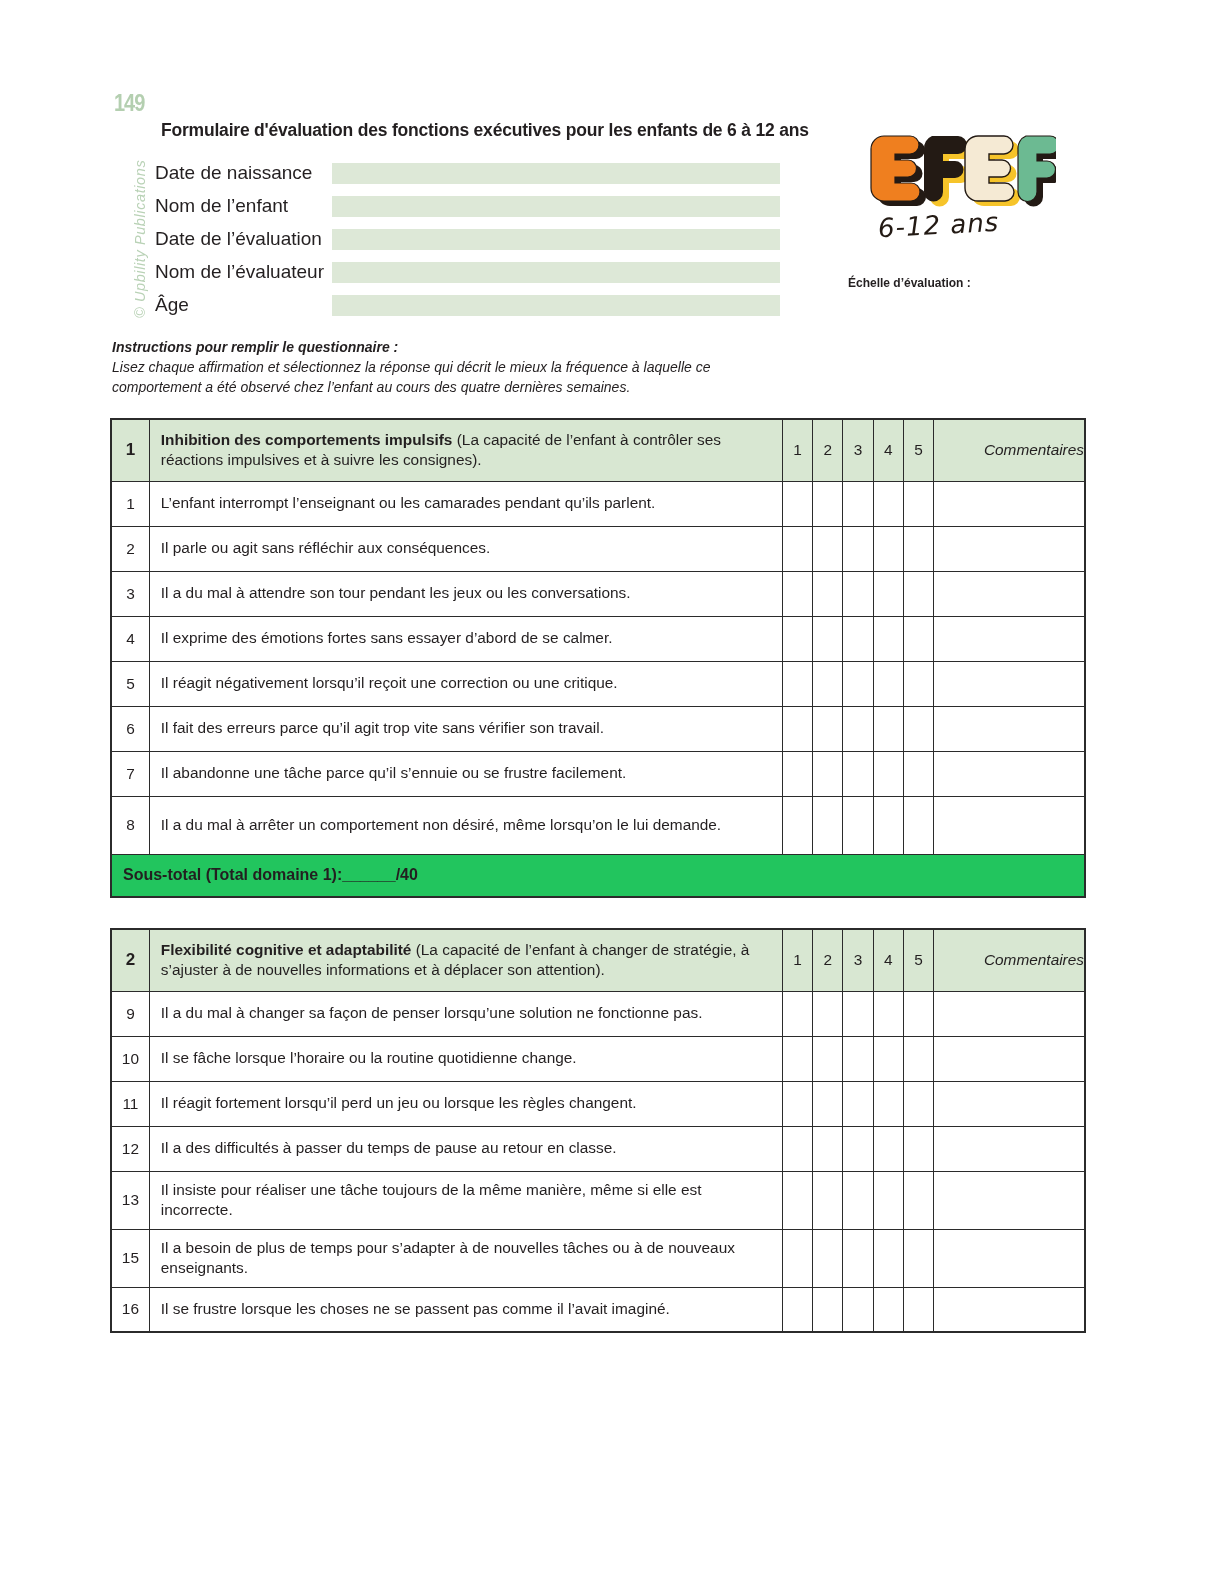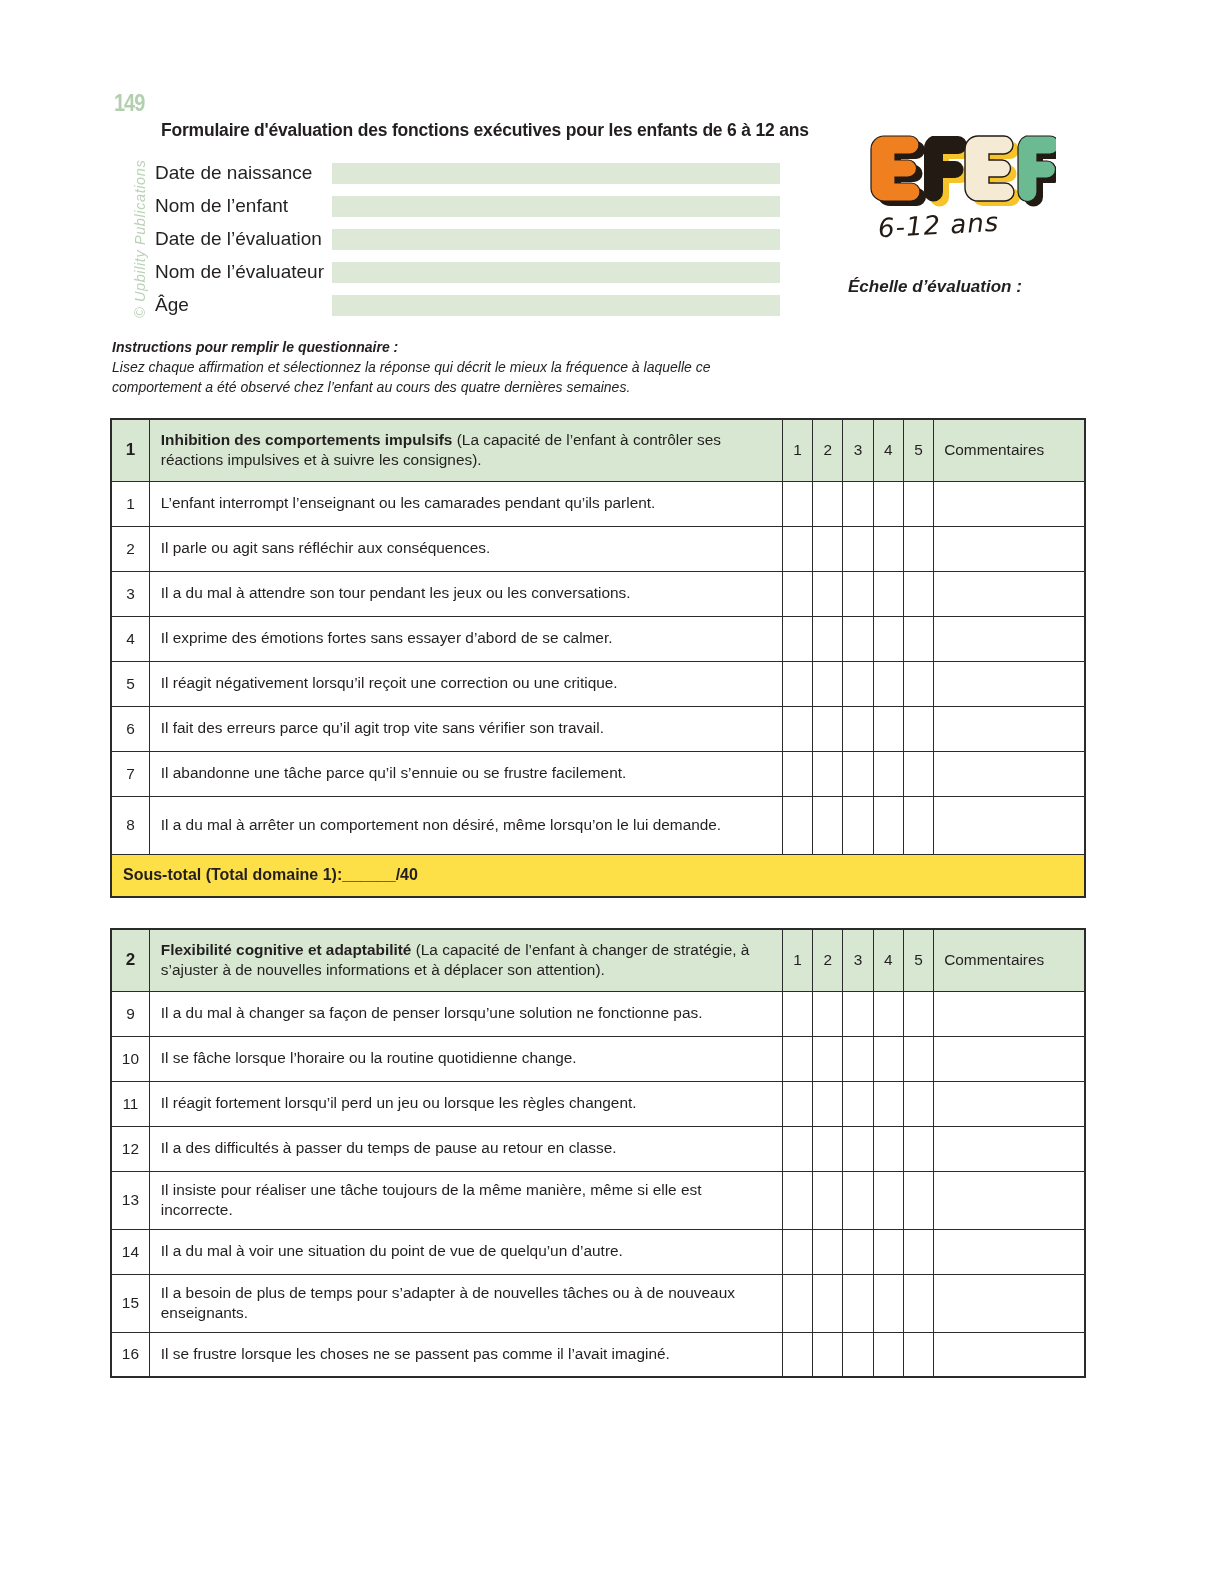--- a/index.html
+++ b/index.html
@@ -105,22 +105,21 @@
     color: #231a14;
     transform: rotate(-3deg);
   }
 
   
   .scale {
     position: absolute;
     left: 848px;
     top: 275px;
     width: 260px;
-    font-size: 17px;
-    font-style: italic;
+    font-size: 12px;
     line-height: 1.37;
   }
   .scale-title { font-weight: 700; }
 
   
   .instructions {
     position: absolute;
     left: 112px;
     top: 338px;
     width: 690px;
@@ -165,28 +164,28 @@
     padding: 6px 10px 6px 11px;
     line-height: 1.32;
     font-size: 15.4px;
   }
   .domain-head-text b { font-weight: 700; }
   tr.domain-head .col-rate,
   tr.domain-head .col-comm {
     text-align: center;
     font-size: 15.4px;
   }
-  tr.domain-head .col-comm { text-align: left; padding-left: 10px; }
+  tr.domain-head .col-comm { text-align: right; padding-left: 10px; font-style: italic; }
 
   tr.item-row td { height: 45px; background: #ffffff; }
   tr.item-row.tall td { height: 58px; }
   .item-text { padding: 4px 10px 4px 11px; line-height: 1.33; }
 
   tr.subtotal-row td {
-    background: #fde047;
+    background: #22c55e;
     height: 43px;
     font-weight: 700;
     font-size: 16px;
     padding-left: 11px;
   }
 </style>
 </head>
 <body>
 
 <div class="side-rail">
@@ -436,32 +435,20 @@
         <td class="col-text">
           <div class="item-text">Il insiste pour réaliser une tâche toujours de la même manière, même si elle est incorrecte.</div>
         </td>
         <td class="col-rate"></td>
         <td class="col-rate"></td>
         <td class="col-rate"></td>
         <td class="col-rate"></td>
         <td class="col-rate"></td>
         <td class="col-comm"></td>
       </tr>
-      <tr class="item-row">
-        <td class="col-num">14</td>
-        <td class="col-text">
-          <div class="item-text">Il a du mal à voir une situation du point de vue de quelqu’un d’autre.</div>
-        </td>
-        <td class="col-rate"></td>
-        <td class="col-rate"></td>
-        <td class="col-rate"></td>
-        <td class="col-rate"></td>
-        <td class="col-rate"></td>
-        <td class="col-comm"></td>
-      </tr>
       <tr class="item-row tall">
         <td class="col-num">15</td>
         <td class="col-text">
           <div class="item-text">Il a besoin de plus de temps pour s’adapter à de nouvelles tâches ou à de nouveaux enseignants.</div>
         </td>
         <td class="col-rate"></td>
         <td class="col-rate"></td>
         <td class="col-rate"></td>
         <td class="col-rate"></td>
         <td class="col-rate"></td>

